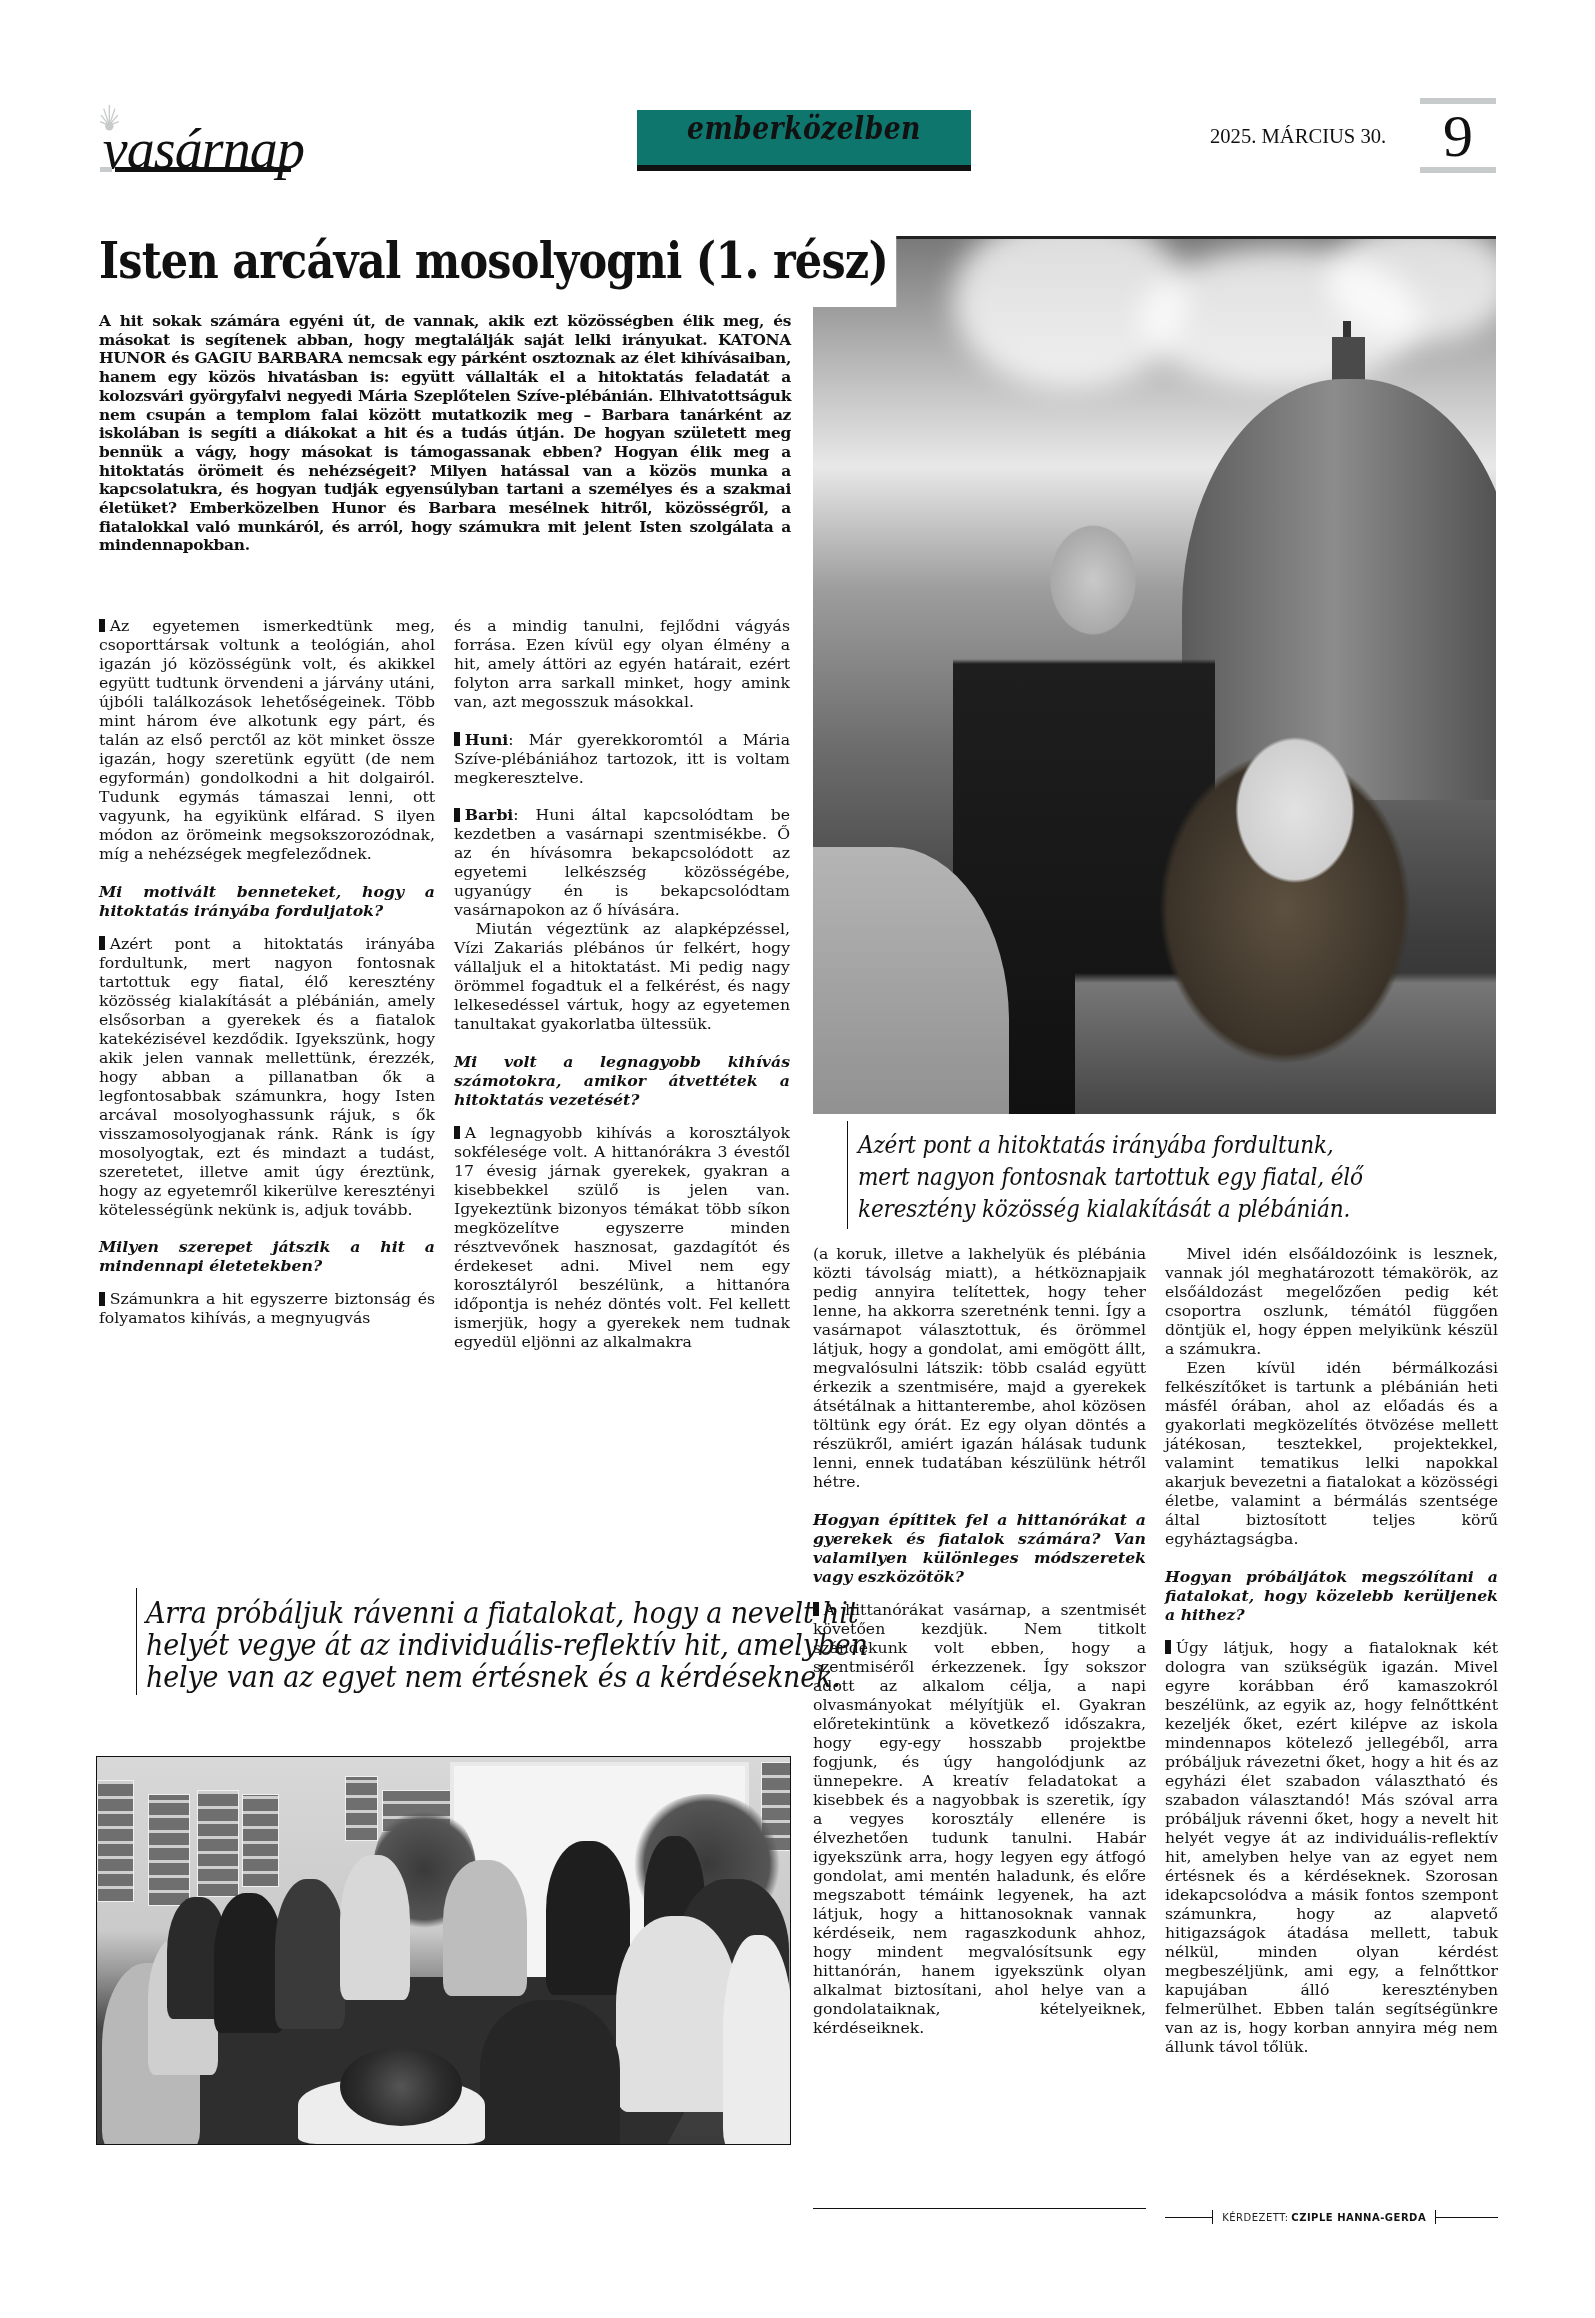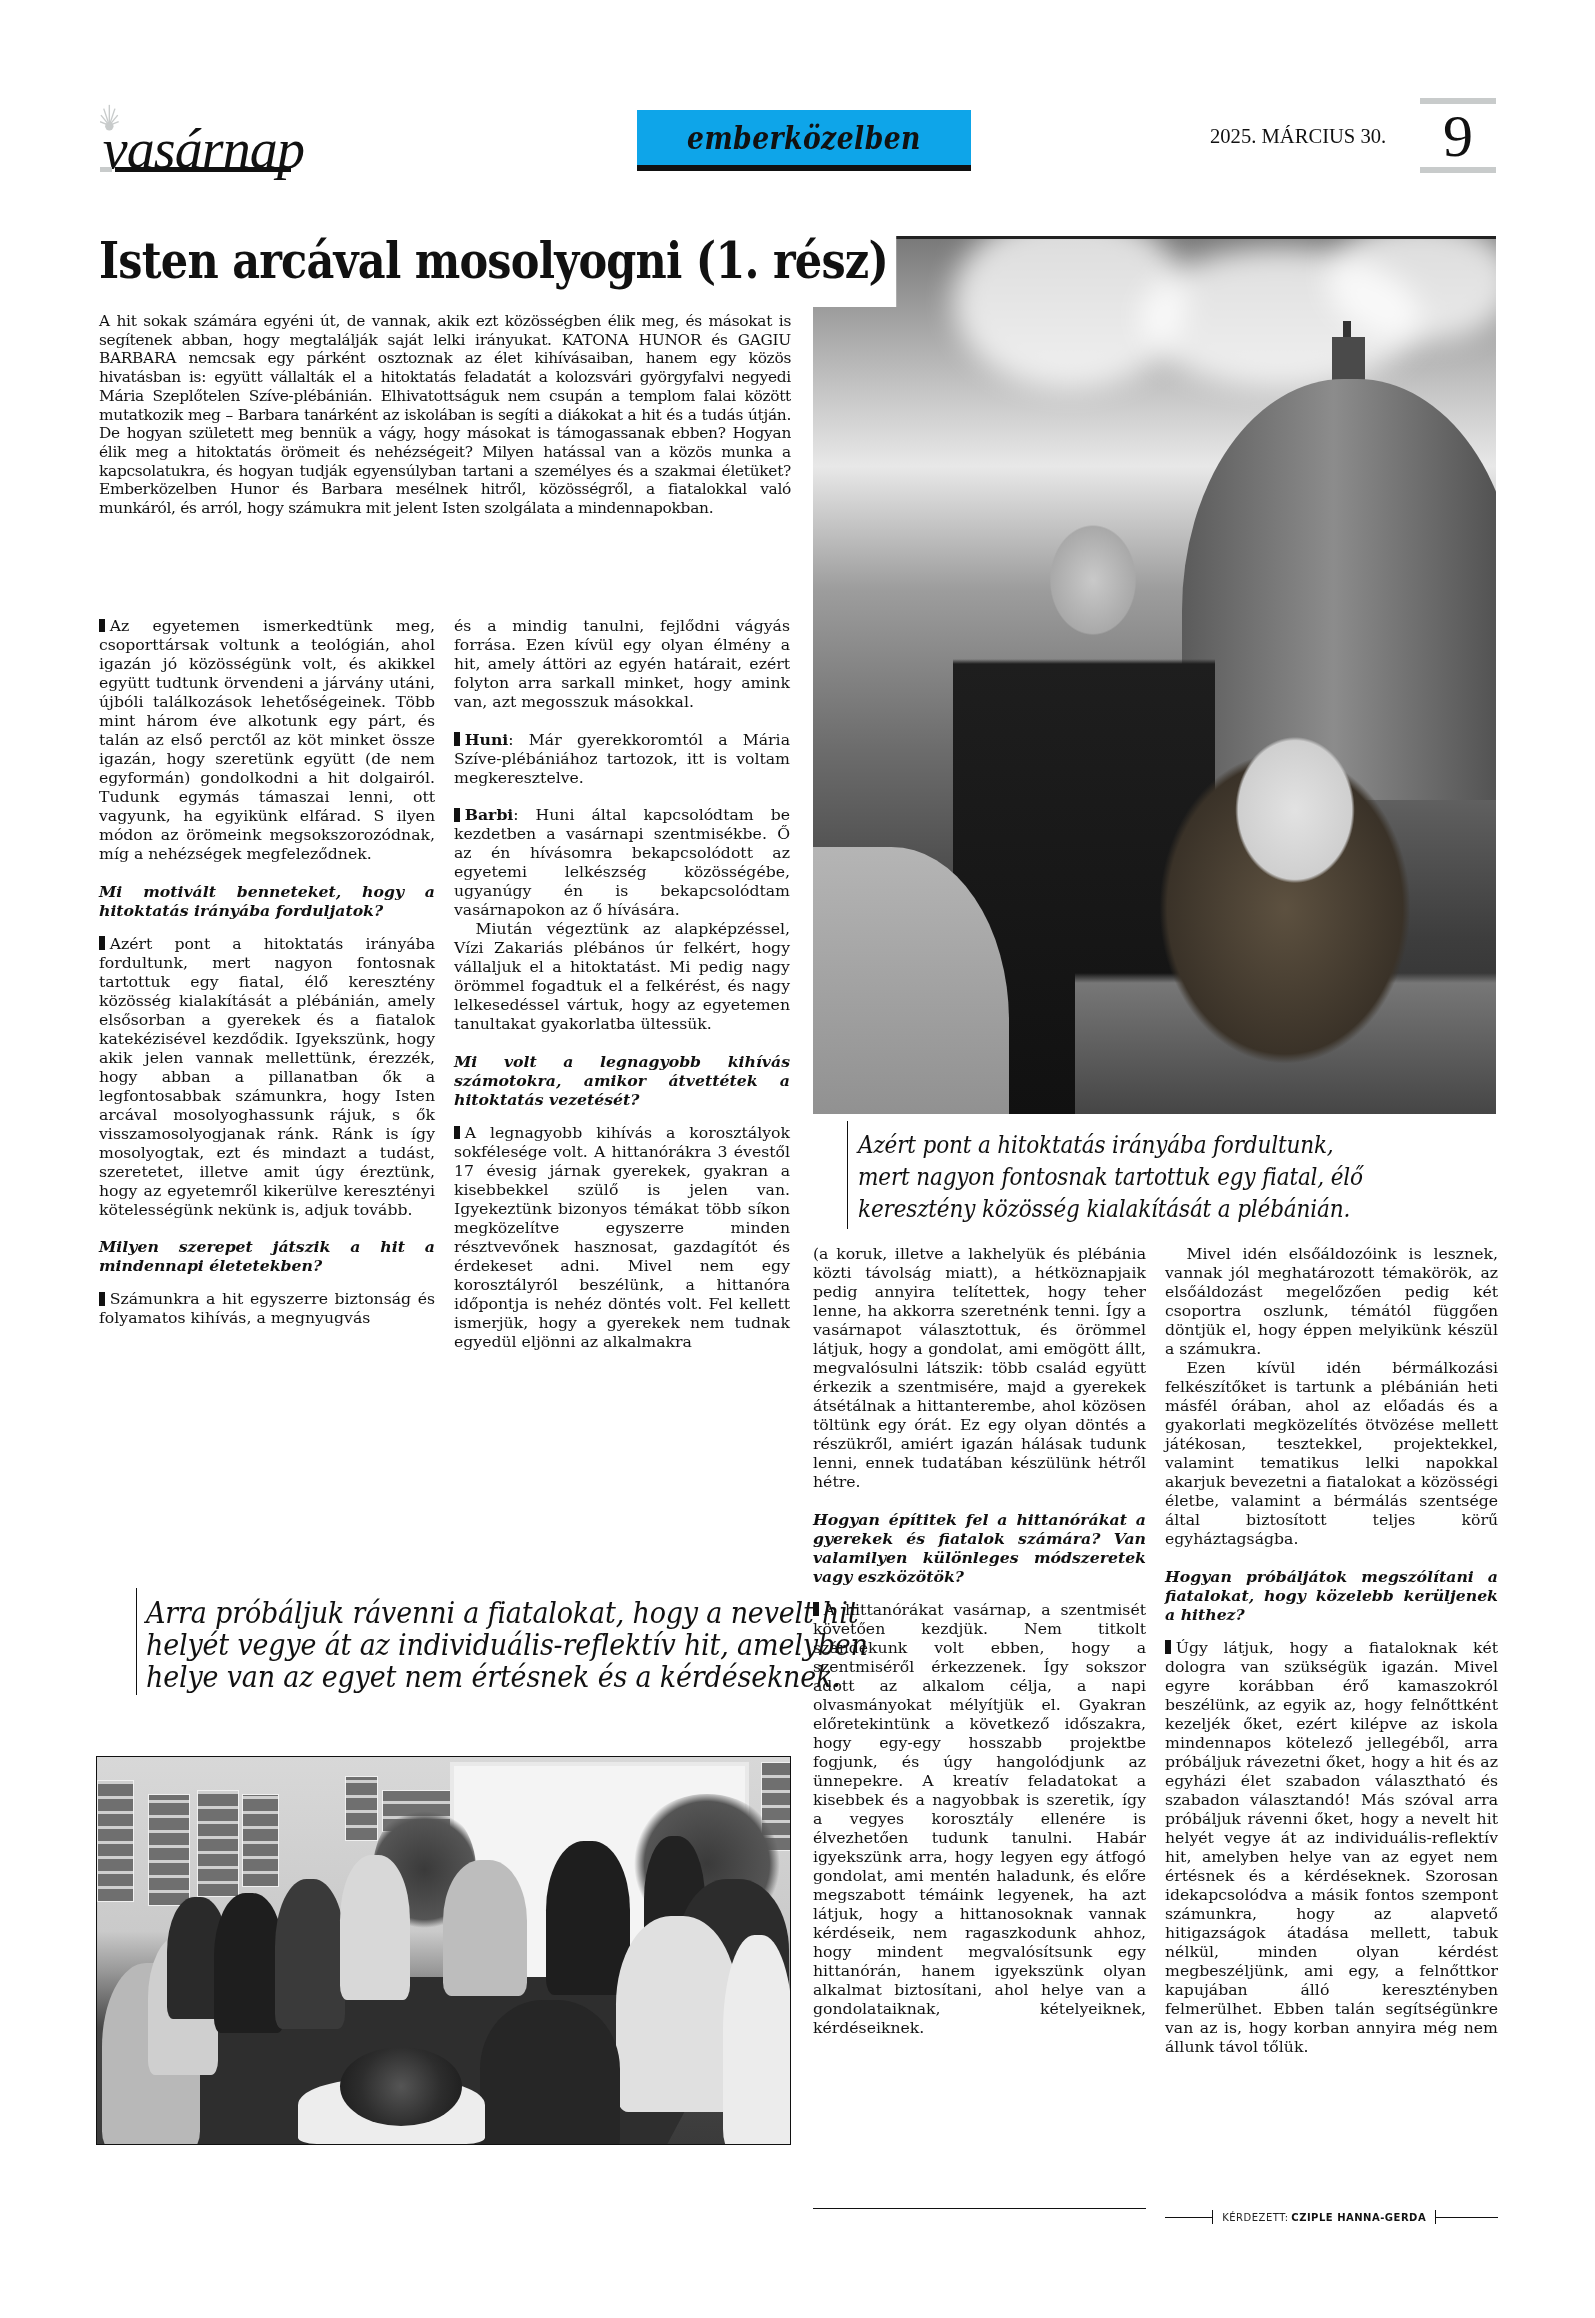--- a/index.html
+++ b/index.html
@@ -6,21 +6,21 @@
   html, body { width: 1595px; height: 2319px; background: #ffffff; overflow: hidden; }
   body { position: relative; color: #111; font-family: "DejaVu Serif", serif; }
 
   
   .masthead { position: absolute; left: 100px; top: 103px; width: 196px; height: 70px; }
   .masthead .sun { position: absolute; left: 0; top: 0; width: 28px; height: 28px; }
   .masthead .logo { position: absolute; left: 2.8px; top: 18px; font-family: "Liberation Serif", serif; font-style: italic; font-size: 56px; letter-spacing: -0.9px; line-height: 1; color: #111; }
   .masthead .bar-grey { position: absolute; left: 0; top: 64px; width: 12px; height: 4.7px; background: #c8cbcb; }
   .masthead .bar-black { position: absolute; left: 14.5px; top: 64px; width: 176px; height: 4.7px; background: #111; }
 
-  .section-tab { position: absolute; left: 637px; top: 110px; width: 334px; height: 61px; background: #0ea5e9; border-bottom: 6.5px solid #111; display: flex; align-items: center; justify-content: center; }
+  .section-tab { position: absolute; left: 637px; top: 110px; width: 334px; height: 61px; background: #0f766e; border-bottom: 6.5px solid #111; display: flex; justify-content: center; }
   .section-tab span { font-family: "DejaVu Serif", serif; font-weight: bold; font-style: italic; font-size: 31px; letter-spacing: 0.5px; transform: scaleX(0.86); color: #111; }
 
   .date { position: absolute; left: 1210px; top: 125px; font-family: "Liberation Serif", serif; font-size: 20.6px; letter-spacing: 0; color: #111; }
   .pagenum-box { position: absolute; left: 1420px; top: 98px; width: 76px; height: 75px; border-top: 6.5px solid #c8cbcb; border-bottom: 6.5px solid #c8cbcb; display: flex; align-items: center; justify-content: center; }
   .pagenum-box span { font-family: "Liberation Serif", serif; font-size: 60px; line-height: 1; color: #111; }
 
   .rule-top { position: absolute; left: 99px; top: 236px; width: 1397px; height: 2.8px; background: #222; }
 
   
   .title { position: absolute; left: 99px; top: 213px; padding: 0 0 0 0; z-index: 3; }
@@ -34,21 +34,21 @@
   }
   .photo-main .sky-cloud { position: absolute; border-radius: 50%; background: rgba(255,255,255,0.75); filter: blur(14px); }
   .photo-main .dome { position: absolute; left: 369px; top: 140px; width: 337px; height: 421px; background: linear-gradient(90deg, #5b5b5b, #8c8c8c 45%, #4b4b4b); border-radius: 48% 48% 0 0 / 55% 55% 0 0; }
   .photo-main .lantern { position: absolute; left: 519px; top: 98px; width: 33px; height: 56px; background: #4a4a4a; }
   .photo-main .cross { position: absolute; left: 530px; top: 82px; width: 8.4px; height: 18.7px; background: #333; }
   .photo-main .man { position: absolute; left: 140px; top: 224px; width: 262px; height: 654px; background: radial-gradient(ellipse 70px 89px at 140px 117px, #c9c9c9 0, #a9a9a9 60%, transparent 62%), linear-gradient(180deg, transparent 0, transparent 196px, #1e1e1e 201px, #111 100%); }
   .photo-main .woman { position: absolute; left: 262px; top: 407px; width: 421px; height: 472px; background: radial-gradient(ellipse 103px 126px at 220px 164px, #e2e2e2 0, #cfcfcf 55%, transparent 58%), radial-gradient(ellipse 196px 243px at 210px 262px, #5d5140 0, #3a3228 60%, transparent 64%), linear-gradient(180deg, transparent 0, transparent 327px, #777 337px, #444 100%); }
   .photo-main .arm { position: absolute; left: 0; top: 608px; width: 196px; height: 290px; background: linear-gradient(180deg, #b5b5b5, #8e8e8e); border-radius: 0 60% 0 0; }
 
   
-  .intro { position: absolute; left: 99px; top: 312px; width: 692px; font-family: "DejaVu Serif", serif; font-weight: normal; font-size: 15.4px; line-height: 18.7px; text-align: justify; transform-origin: left top; }
+  .intro { position: absolute; left: 99px; top: 312px; width: 692px; font-family: "DejaVu Serif", serif; font-weight: bold; font-size: 15.4px; line-height: 18.7px; text-align: justify; transform-origin: left top; }
   .intro p { letter-spacing: -0.3px; }
 
   
   .col { position: absolute; font-family: "DejaVu Serif", serif; font-size: 15.7px; line-height: 19px; text-align: justify; hyphens: auto; color: #111; }
   .col p { margin: 0; }
   .col p.indent { text-indent: 21.5px; }
   .col .q { font-weight: bold; font-style: italic; margin: 0 0 14px 0; }
   .col .a { margin: 0 0 18.7px 0; }
   .col .a.last { margin-bottom: 0; }
   .col .marker { display: inline-block; width: 6px; height: 13.6px; background: #111; margin-right: 4.7px; vertical-align: -1.4px; }

